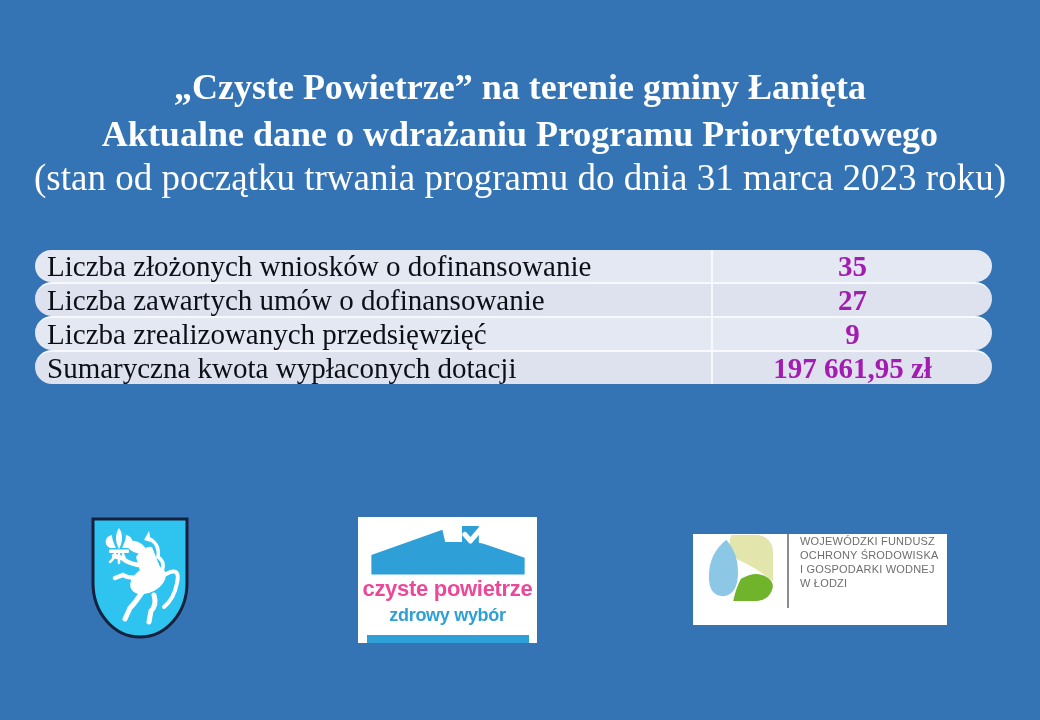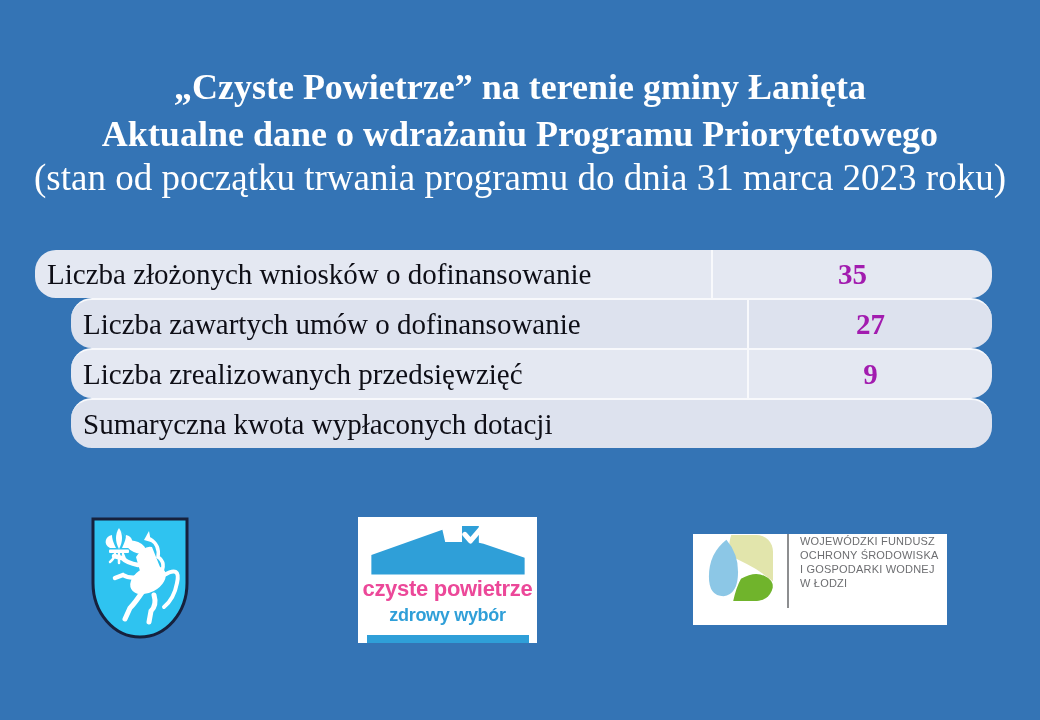--- a/index.html
+++ b/index.html
@@ -11,23 +11,23 @@
     font-family:"Liberation Serif", serif;
   }
 
   
   .title-block { position:absolute; top:64px; left:0; right:0; text-align:center; color:#ffffff; }
   .title-line  { font-size:36px; font-weight:bold; line-height:47px; }
   .subtitle    { font-size:37px; font-weight:normal; line-height:40px; }
 
   
   .stats-table { position:absolute; left:35px; top:250px; width:957px; }
-  .t-row { display:flex; height:48px; background:#e4e8f2;border-radius:21px; }
+  .t-row { display:flex; height:32px; background:#e4e8f2;border-radius:21px; }
   .t-row:nth-child(even) { background:#dde2ee; }
-  .t-row + .t-row { border-top:2px solid #f8f9fc;margin-left:36px; }
+  .t-row + .t-row { border-top:2px solid #f8f9fc; }
   .t-label {
     width:676px; padding-left:12px; box-sizing:border-box;
     display:flex; align-items:center;
     font-size:29px; color:#0e0e16;
   }
   .t-value {
     flex:1; border-left:2px solid #f8f9fc;
     display:flex; align-items:center; justify-content:center;
     font-size:29px; font-weight:bold; color:#a21caf;
   }
@@ -73,20 +73,21 @@
     <div class="t-row">
       <div class="t-label">Liczba zawartych umów o dofinansowanie</div>
       <div class="t-value">27</div>
     </div>
     <div class="t-row">
       <div class="t-label">Liczba zrealizowanych przedsięwzięć</div>
       <div class="t-value">9</div>
     </div>
     <div class="t-row">
       <div class="t-label">Sumaryczna kwota wypłaconych dotacji</div>
+      <div class="t-value">197 661,95 zł</div>
     </div>
   </div>
 
   <div class="coa">
     <svg width="104" height="127" viewBox="0 0 104 127" xmlns="http://www.w3.org/2000/svg">
       <path d="M5,4 L99,4 L99,68 A47,54 0 0 1 52,122 A47,54 0 0 1 5,68 Z" fill="#2fc3f0" stroke="#16213d" stroke-width="3"></path>
 
       <g fill="#ffffff">
         <path d="M31,13 C35,19 35,27 31,34 C27,27 27,19 31,13"></path>
         <path d="M24,20 C17,21 15,30 22,33 L28,33 C25,27 24,23 24,20"></path>

